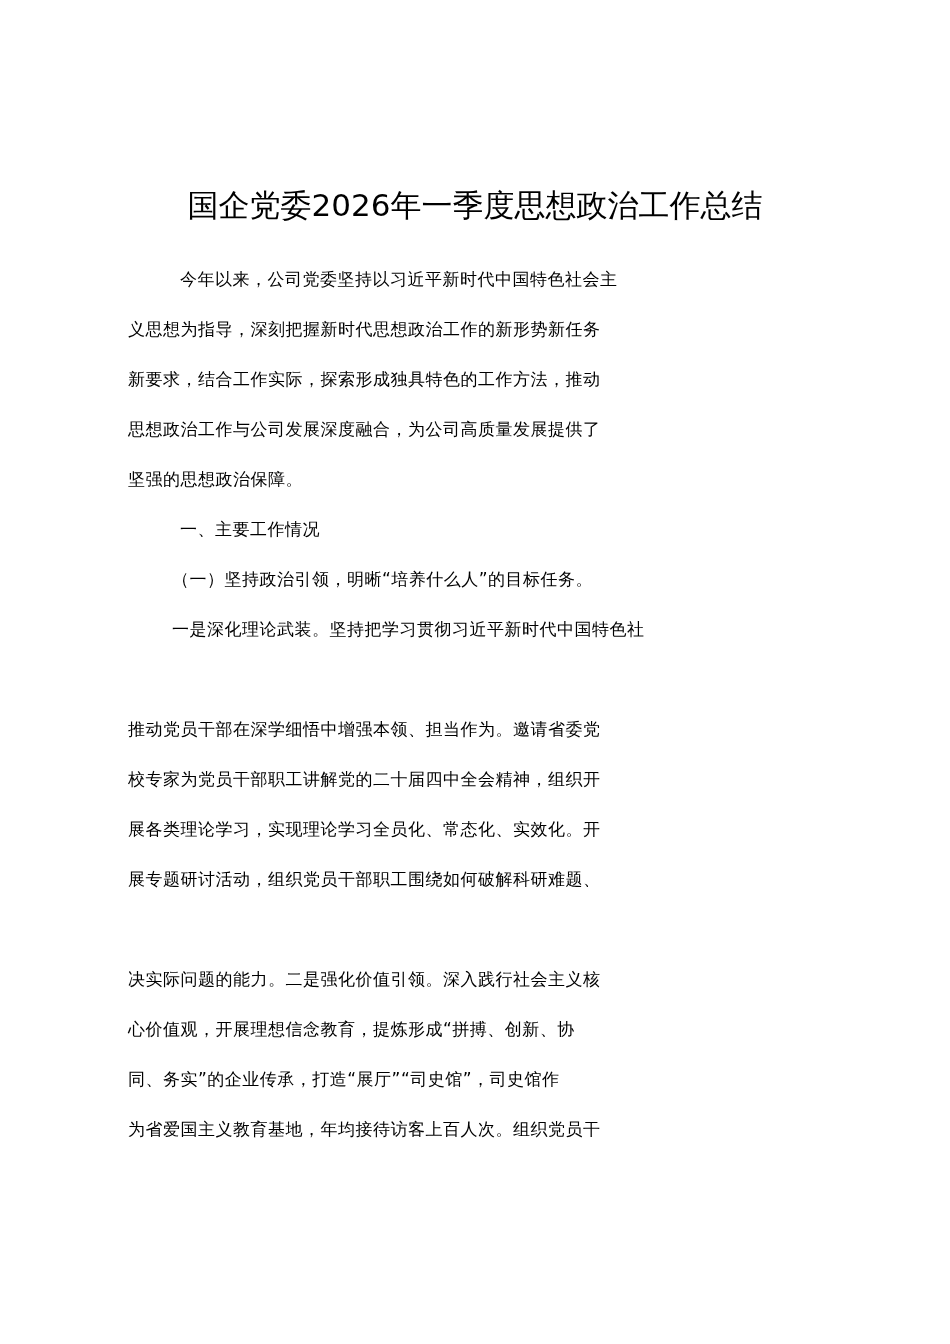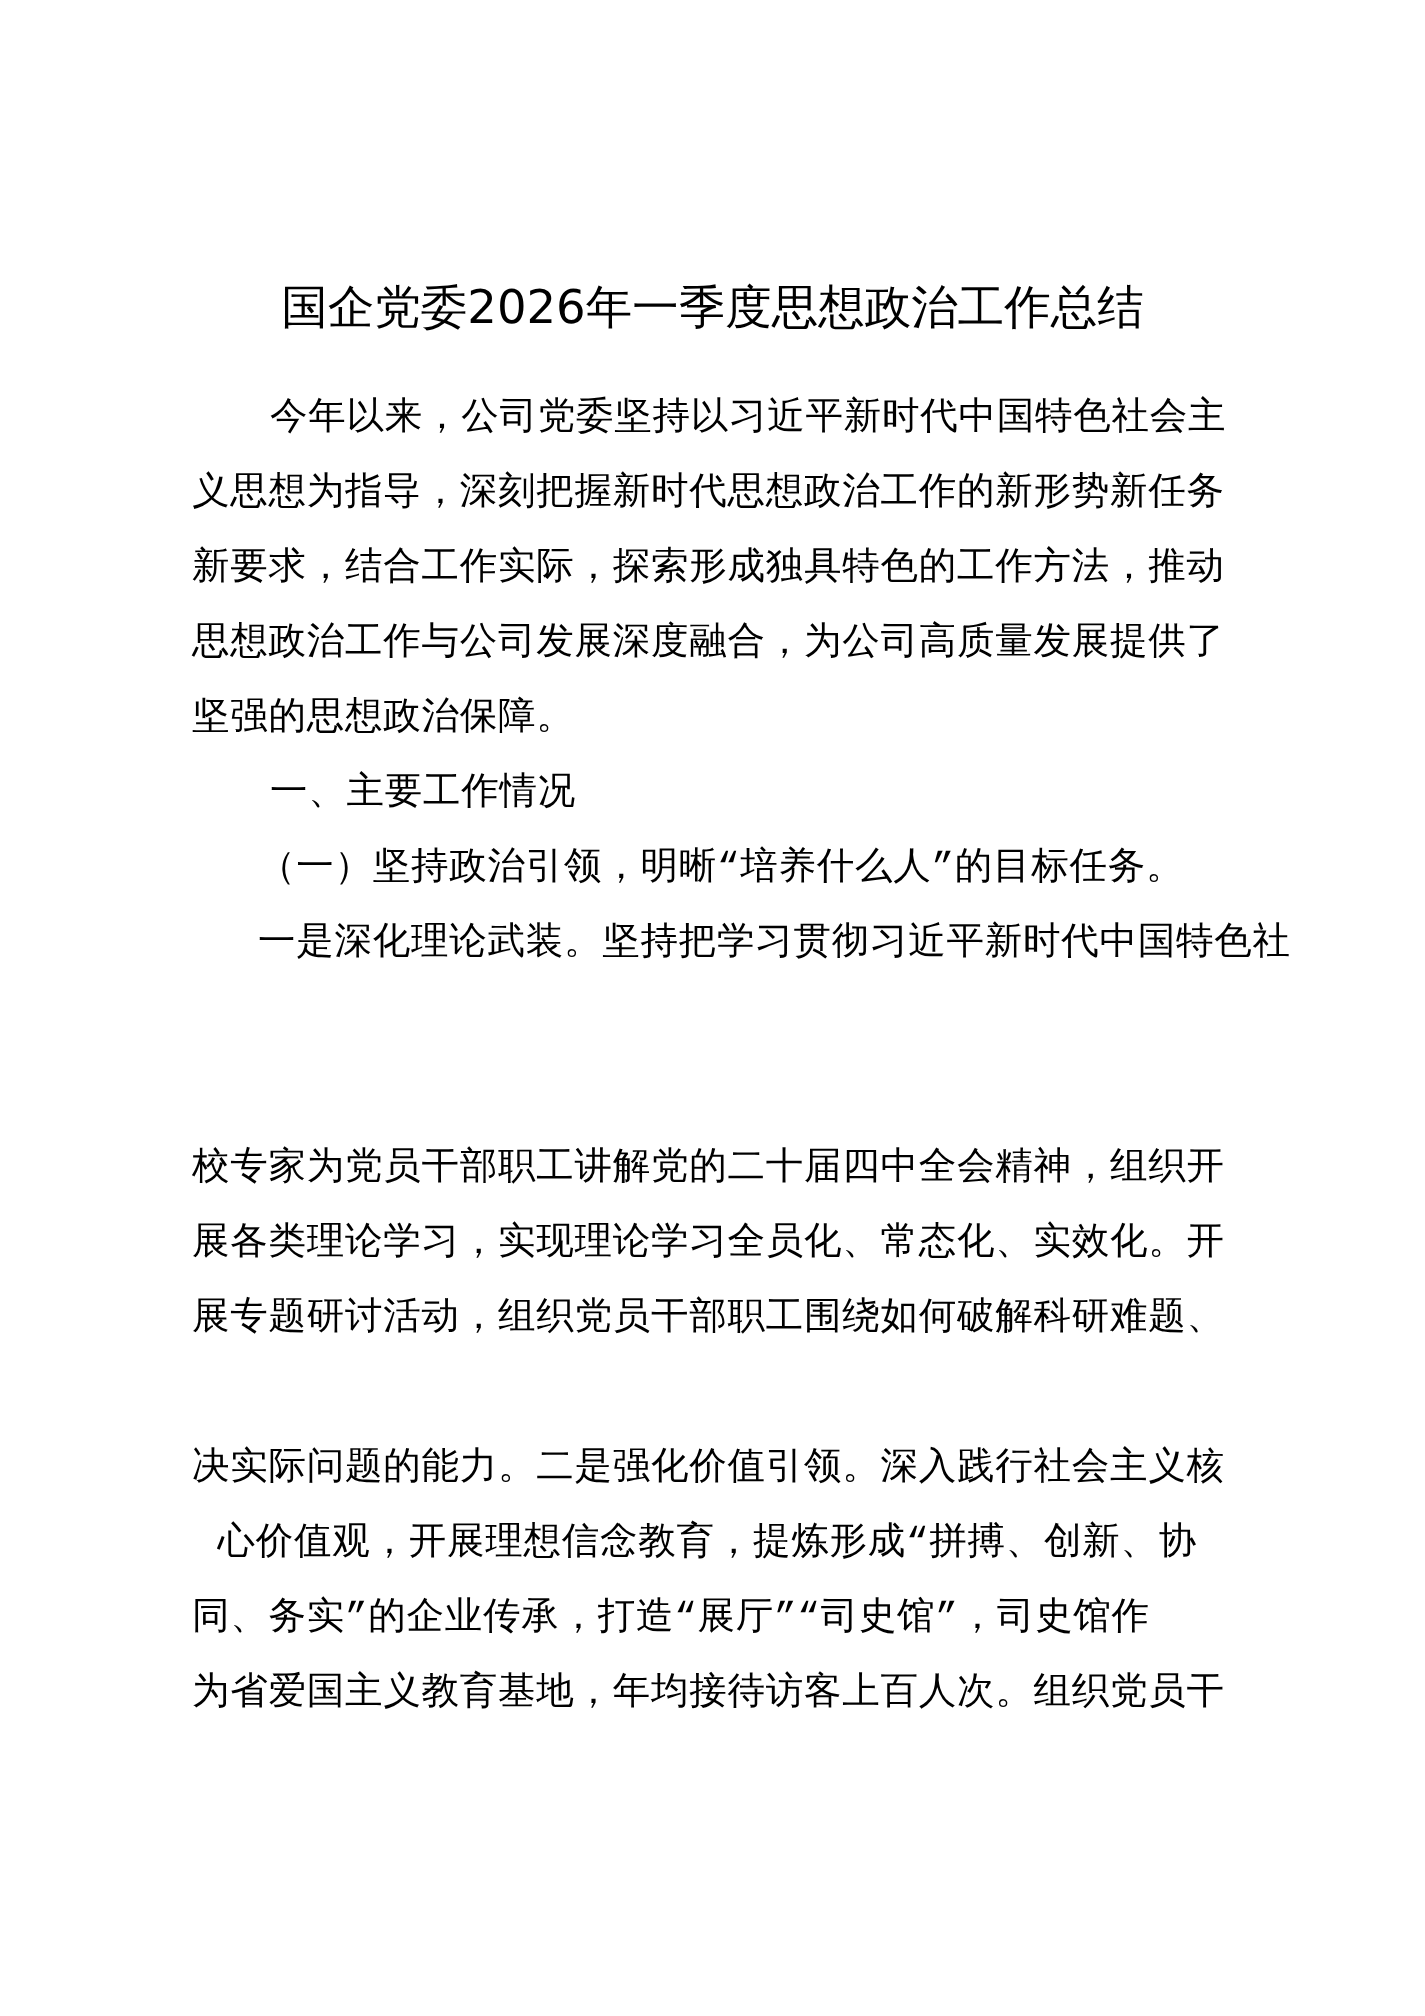--- a/index.html
+++ b/index.html
@@ -1,37 +1,38 @@
 <!DOCTYPE html>
 <html><head>
   <meta charset="utf-8">
   <style>
     html, body { margin: 0; padding: 0; background: #ffffff; }
     body { width: 950px; height: 1344px; position: relative; overflow: hidden;
            font-family: "DejaVu Sans", "Liberation Sans", sans-serif; color: #000; }
     .page { position: absolute; left: 0; top: 0; width: 950px; height: 1344px; background: #fff; }
     .title { position: absolute; left: 0; width: 950px; top: 182px; text-align: center;
              font-size: 31px; line-height: 46px; letter-spacing: 0px; white-space: nowrap; }
-    .line { position: absolute; left: 128px; width: 710px; font-size: 25px; line-height: 50px;
-            white-space: nowrap; letter-spacing: 0.5px; font-family: Liberation Mono, monospace; }
+    .line { position: absolute; left: 128px; width: 710px; font-size: 17px; line-height: 50px;
+            white-space: nowrap; letter-spacing: 0.5px; }
   </style>
 </head>
 <body>
 
 <div class="page">
   <div class="title">国企党委2026年一季度思想政治工作总结</div>
 
   <div class="line" style="top:254px;left:180px;">今年以来，公司党委坚持以习近平新时代中国特色社会主</div>
   <div class="line" style="top:304px;">义思想为指导，深刻把握新时代思想政治工作的新形势新任务</div>
   <div class="line" style="top:354px;">新要求，结合工作实际，探索形成独具特色的工作方法，推动</div>
   <div class="line" style="top:404px;">思想政治工作与公司发展深度融合，为公司高质量发展提供了</div>
   <div class="line" style="top:454px;">坚强的思想政治保障。</div>
   <div class="line" style="top:504px;left:180px;">一、主要工作情况</div>
   <div class="line" style="top:554px;left:172px;">（一）坚持政治引领，明晰“培养什么人”的目标任务。</div>
   <div class="line" style="top:604px;margin-left:44px;">一是深化理论武装。坚持把学习贯彻习近平新时代中国特色社</div>
+  <div class="line" style="top:704px;">推动党员干部在深学细悟中增强本领、担当作为。邀请省委党</div>
   <div class="line" style="top:754px;">校专家为党员干部职工讲解党的二十届四中全会精神，组织开</div>
   <div class="line" style="top:804px;">展各类理论学习，实现理论学习全员化、常态化、实效化。开</div>
   <div class="line" style="top:854px;">展专题研讨活动，组织党员干部职工围绕如何破解科研难题、</div>
   <div class="line" style="top:954px;">决实际问题的能力。二是强化价值引领。深入践行社会主义核</div>
-  <div class="line" style="top:1004px;margin-left:17px;">心价值观，开展理想信念教育，提炼形成“拼搏、创新、协</div>
+  <div class="line" style="top:1004px;">心价值观，开展理想信念教育，提炼形成“拼搏、创新、协</div>
   <div class="line" style="top:1054px;">同、务实”的企业传承，打造“展厅”“司史馆”，司史馆作</div>
   <div class="line" style="top:1104px;">为省爱国主义教育基地，年均接待访客上百人次。组织党员干</div>
 </div>
 
 </body></html>

